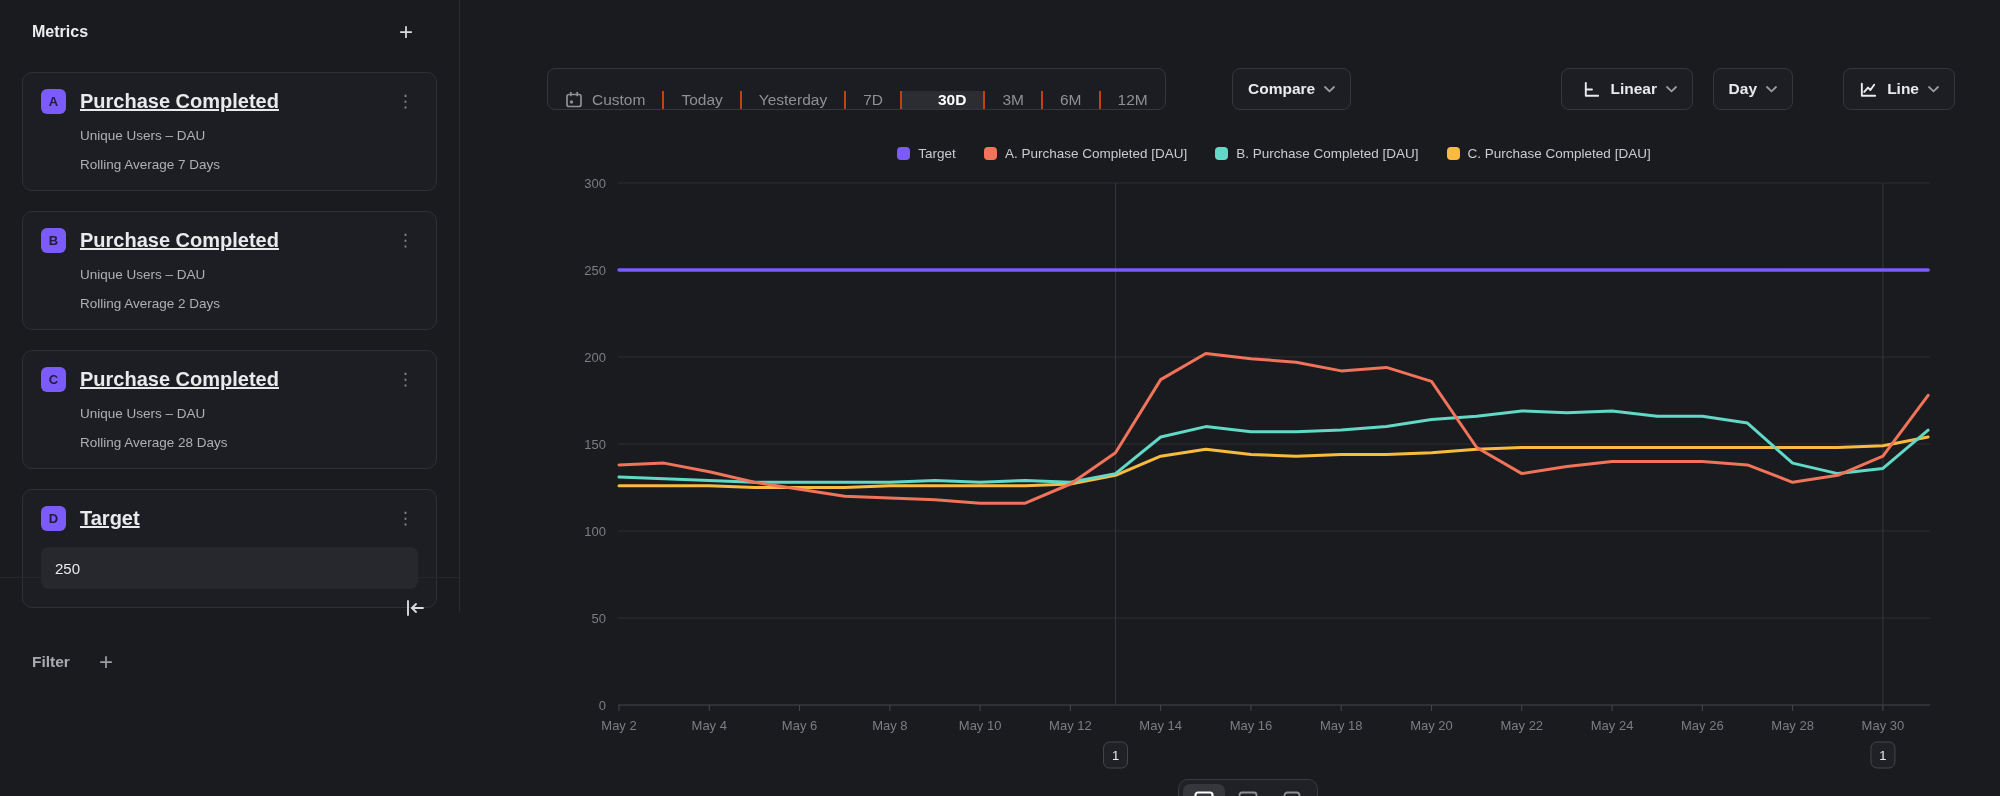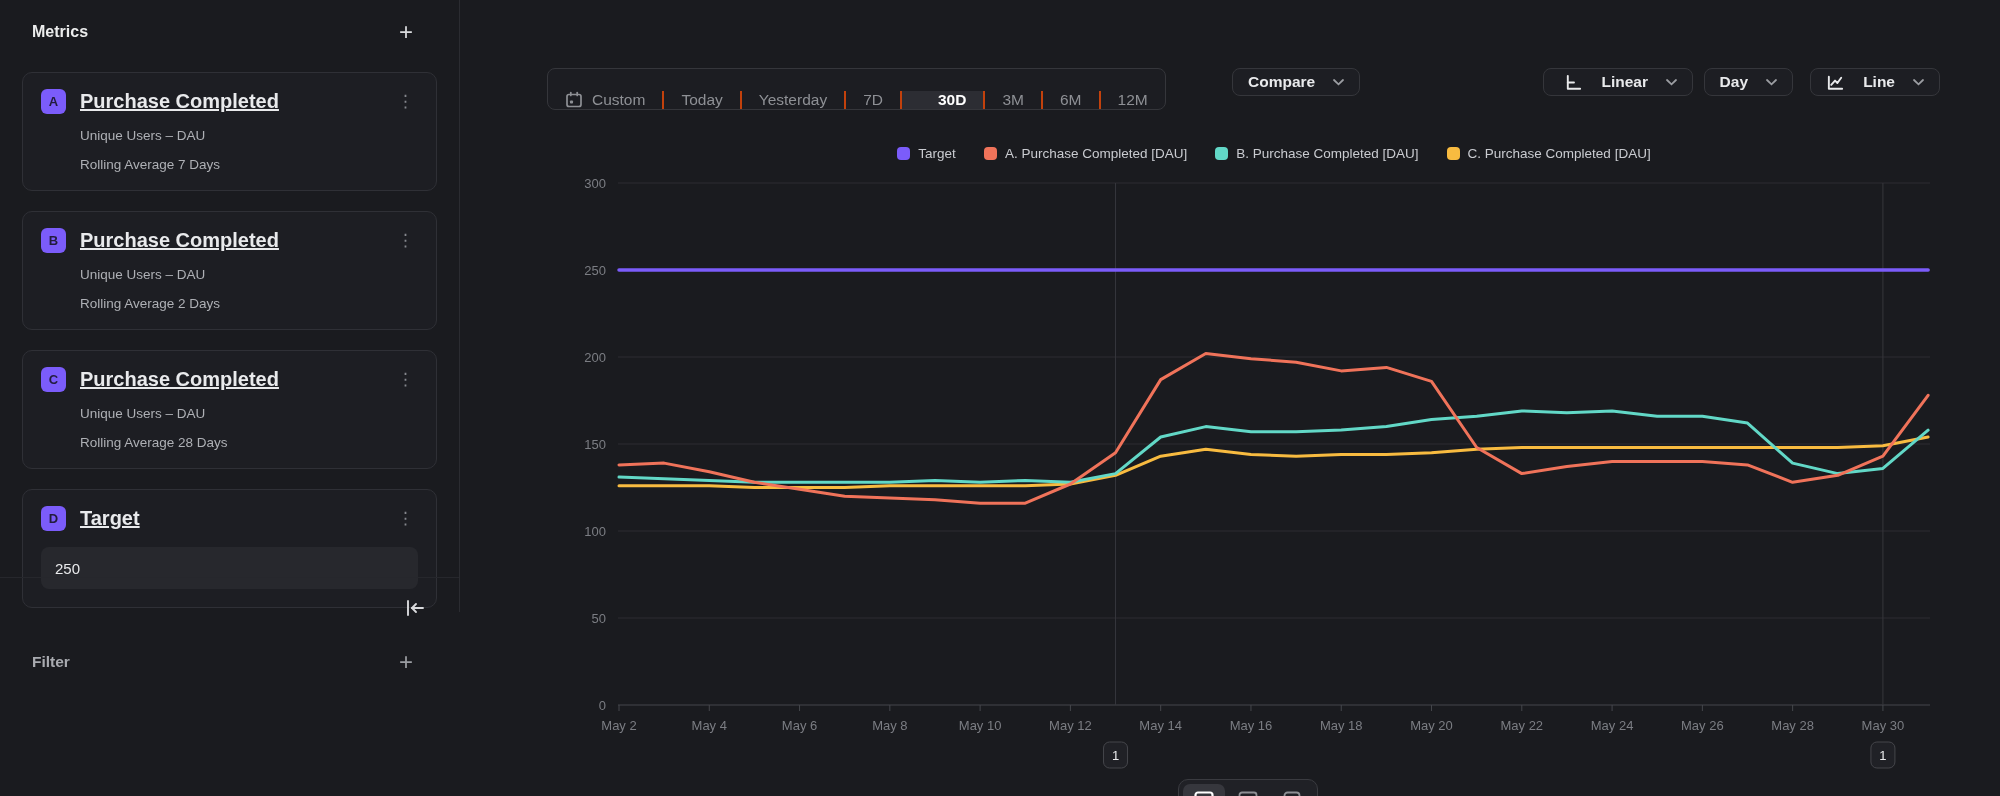--- a/index.html
+++ b/index.html
@@ -27,31 +27,31 @@
     width:25px; height:25px; border-radius:6px; background:#7b5cfa; color:#221c3c;
     font-size:13px; font-weight:700; display:flex; align-items:center; justify-content:center; flex:0 0 25px;
   }
   .card-title { font-size:20px; font-weight:700; color:#e9eaec; margin-left:14px; flex:1;text-decoration:underline; }
   .kebab { background:none; border:none; color:#85878d; font-size:17px; cursor:pointer; padding:2px 4px; line-height:1; }
   .card-sub { font-size:13.5px; color:#aeb0b5; margin:14px 0 0 39px; }
   .target-input {
     display:block; width:100%; height:42px; margin-top:16px; background:#27282d; border:none; border-radius:8px;
     color:#e9eaec; font-size:15px; padding:0 14px; font-family:"Liberation Sans", sans-serif; outline:none;
   }
-  .filter-row { display:flex; align-items:center; justify-content:space-between; margin:44px 10px 0 10px;gap:15px; }
+  .filter-row { display:flex; align-items:center; margin:44px 10px 0 10px;gap:15px; }
   .filter-title { font-size:15.5px; font-weight:700; color:#a9abb0; }
   .filter-row .plus-btn { color:#9b9da2; }
   .sidebar-footer {
     position:absolute; left:0; bottom:0; width:459px; height:35px; border-top:1px solid #26272c;
   }
   .collapse-btn { position:absolute; right:32px; bottom:-10px; background:none; border:none; cursor:pointer; }
   
   .main { position:absolute; left:460px; top:0; width:1540px; height:796px; }
   .toolbar-btn {
-    position:absolute; top:68px; height:28px; display:flex; align-items:center; gap:18px;
+    position:absolute; top:68px; height:42px; display:flex; align-items:center; gap:9px;
     background:#1d1e23; border:1px solid #35363b; border-radius:8px; padding:0 15px;
     font-size:15.5px; font-weight:700; color:#e9eaec; cursor:pointer; font-family:"Liberation Sans",sans-serif;
   }
   .segmented {
     position:absolute; left:87px; top:68px; height:42px; display:flex; align-items:flex-end;
     border:1px solid #35363b; border-radius:8px; overflow:hidden; background:#1c1d22;
   }
   .seg-item {
     display:flex; align-items:center; gap:9px; padding:0 17px; font-size:15.5px; color:#8e9095;
     background:none; border:none; border-left:2px solid #c2410c; cursor:pointer; font-family:"Liberation Sans",sans-serif;
@@ -198,21 +198,21 @@
     </svg>
   </button>
 
   <button class="toolbar-btn" style="right:207px;">
     <span>Day</span>
     <svg class="chev" width="11" height="7" viewBox="0 0 11 7">
       <polyline points="1,1 5.5,5.3 10,1" fill="none" stroke="#9b9da2" stroke-width="1.8" stroke-linecap="round"></polyline>
     </svg>
   </button>
 
-  <button class="toolbar-btn" style="right:60px;">
+  <button class="toolbar-btn" style="right:45px;">
     <svg width="19" height="19" viewBox="0 0 20 20">
       <g fill="none" stroke="#e9eaec" stroke-width="2" stroke-linecap="round" stroke-linejoin="round">
         <path d="M3,4 V16.5 H17"></path>
         <polyline points="5.5,12.5 9.5,8 12,10.5 16,5"></polyline>
       </g>
     </svg>
     <span>Line</span>
     <svg class="chev" width="11" height="7" viewBox="0 0 11 7">
       <polyline points="1,1 5.5,5.3 10,1" fill="none" stroke="#9b9da2" stroke-width="1.8" stroke-linecap="round"></polyline>
     </svg>

